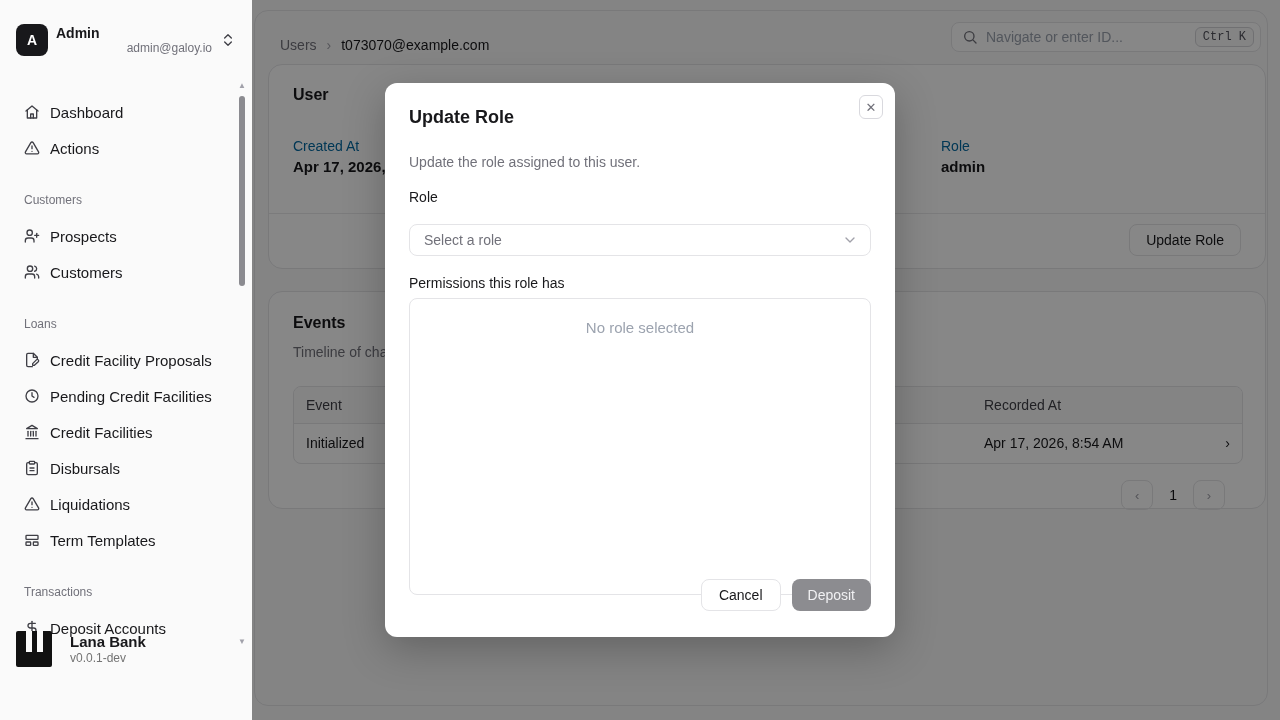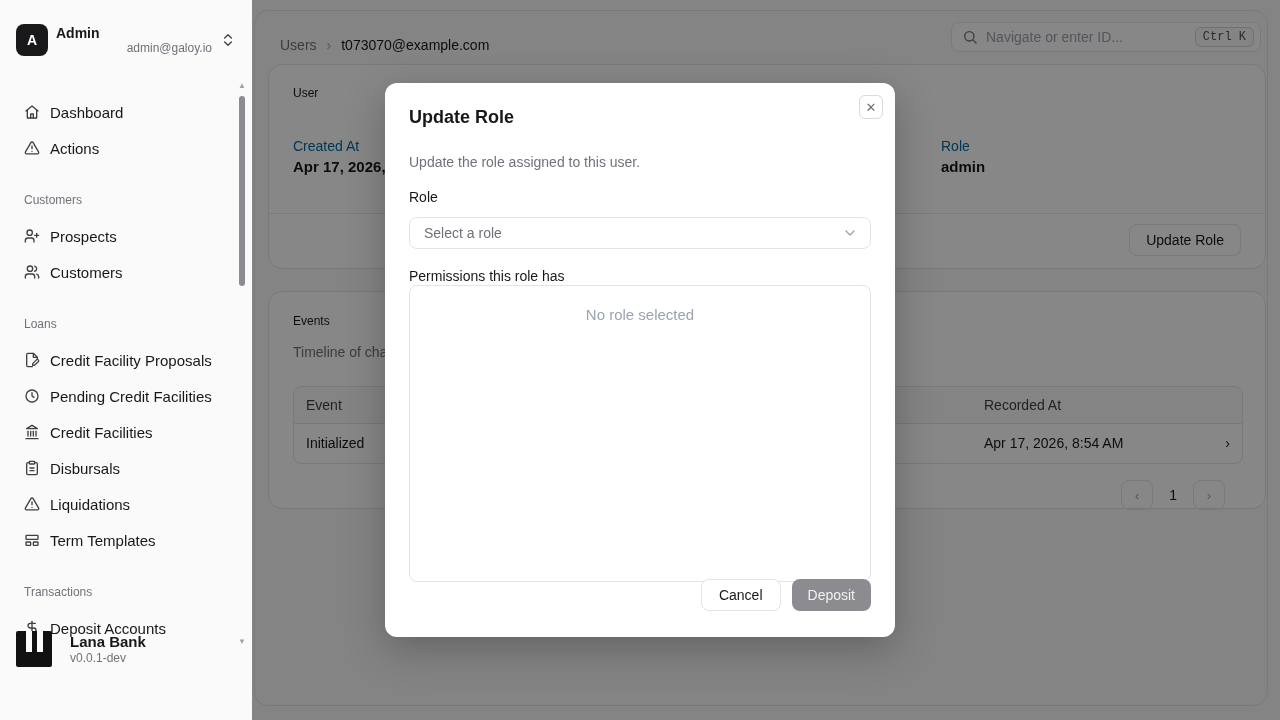--- a/index.html
+++ b/index.html
@@ -39,21 +39,21 @@
   .crumb-sep { color:#a1a1aa; }
   .crumb-current { color:#18181b; }
 
   .searchbox { position:absolute; left:696px; top:11px; width:310px; height:30px; background:#ffffff; border:1px solid #e4e4e7; border-radius:8px; display:flex; align-items:center; padding:0 6px 0 10px; gap:8px; }
   .searchbox input { flex:1; border:none; outline:none; background:transparent; font-size:14px; color:#18181b; font-family:inherit; }
   .searchbox input::placeholder { color:#9ca3af; }
   .kbd { font-family:"Liberation Mono","DejaVu Sans Mono",monospace; font-size:12px; color:#52525b; border:1px solid #d4d4d8; border-radius:6px; padding:2px 7px; background:#fafafa; white-space:nowrap; }
 
   .card { position:absolute; background:#ffffff; border:1px solid #e4e4e7; border-radius:14px; }
   .card-user { left:13px; top:53px; width:998px; height:205px; }
-  .card-title { font-size:12px; font-weight:400; }
+  .card-title { font-size:16px; font-weight:700; }
   .field-label { font-size:14px; color:#0369a1; }
   .field-value { font-size:15px; font-weight:700; margin-top:4px; }
   .card-user .divider { position:absolute; left:0; top:148px; width:100%; height:1px; background:#e9e9eb; }
   .btn-outline { background:#fff; border:1px solid #e4e4e7; border-radius:8px; font-size:14px; color:#18181b; font-family:inherit; cursor:pointer; padding:0 16px; height:32px; }
 
   .card-events { left:13px; top:280px; width:998px; height:218px; }
   .card-sub { font-size:14px; color:#71717a; margin-top:6px; white-space:nowrap; overflow:hidden; }
   .ev-table { position:absolute; left:24px; top:94px; width:950px; border:1px solid #e4e4e7; border-radius:8px; overflow:hidden; }
   .ev-table table { width:100%; border-collapse:collapse; font-size:14px; }
   .ev-table th { text-align:left; font-weight:500; color:#3f3f46; background:#fafafa; height:36px; padding:0 12px; border-bottom:1px solid #e4e4e7; }
@@ -63,24 +63,24 @@
   .pg-btn { width:32px; height:30px; border:1px solid #e4e4e7; border-radius:8px; background:transparent; color:#a1a1aa; font-size:13px; display:flex; align-items:center; justify-content:center; cursor:pointer; }
   .pg-num { font-size:14px; font-weight:500; }
 
   
   .overlay { position:absolute; left:252px; top:0; width:1028px; height:720px; background:rgba(0,0,0,0.47); z-index:5; }
   .dialog { position:absolute; left:385px; top:83px; width:510px; height:554px; background:#fff; border-radius:12px; box-shadow:0 12px 40px rgba(0,0,0,0.25); z-index:10; padding:24px; }
   .dlg-title { font-size:18px; font-weight:700; line-height:20px; }
   .dlg-desc { font-size:14px; color:#71717a; margin-top:27px; }
   .dlg-close { position:absolute; top:12px; right:12px; width:24px; height:24px; border:1px solid #d9d9de; border-radius:6px; background:#fff; color:#71717a; font-size:13px; line-height:1; display:flex; align-items:center; justify-content:center; cursor:pointer; }
   .dlg-label { font-size:14px; font-weight:500; margin-top:19px; }
-  .select { margin-top:12px; height:32px; border:1px solid #e4e4e7; border-radius:8px; display:flex; align-items:center; justify-content:space-between; padding:0 12px 0 14px; cursor:pointer; }
+  .select { margin-top:19px; height:32px; border:1px solid #e4e4e7; border-radius:8px; display:flex; align-items:center; justify-content:space-between; padding:0 12px 0 14px; cursor:pointer; }
   .select-value { font-size:14px; color:#71717a; }
   .select .chev { color:#a1a1aa; }
-  .perm-box { margin-top:1px; height:297px; border:1px solid #e4e4e7; border-radius:8px; position:relative; }
+  .perm-box { margin-top:7px; height:297px; border:1px solid #e4e4e7; border-radius:8px; position:relative; }
   .perm-empty { position:absolute; top:20px; left:0; width:100%; text-align:center; font-size:15px; color:#9ca3af; }
   .dlg-actions { position:absolute; right:24px; bottom:26px; display:flex; gap:11px; }
   .btn-cancel { height:32px; padding:0 17px; }
   .btn-primary { height:32px; padding:0 16px; border:none; border-radius:8px; background:#8c8c90; color:#f1f1f3; font-size:14px; font-family:inherit; cursor:default; }
 </style>
 </head>
 <body>
 
 <nav class="sidebar">
   <div class="side-user">

